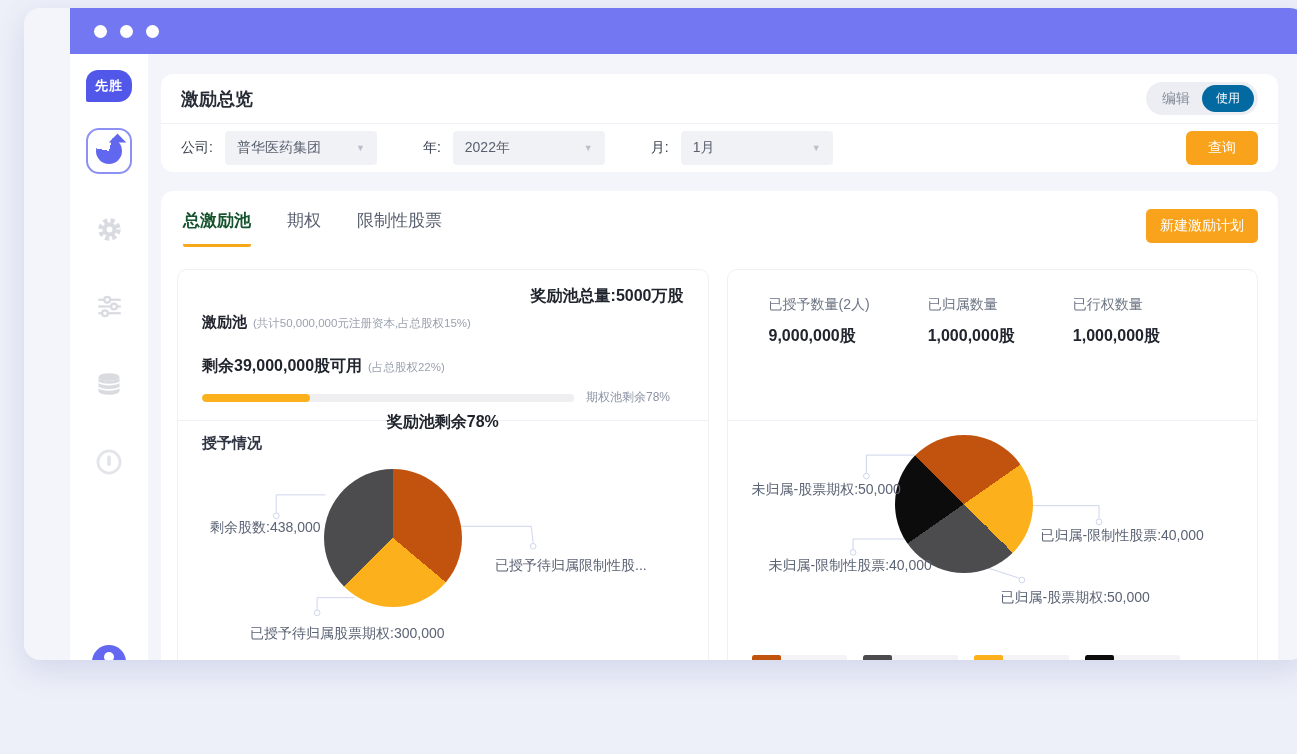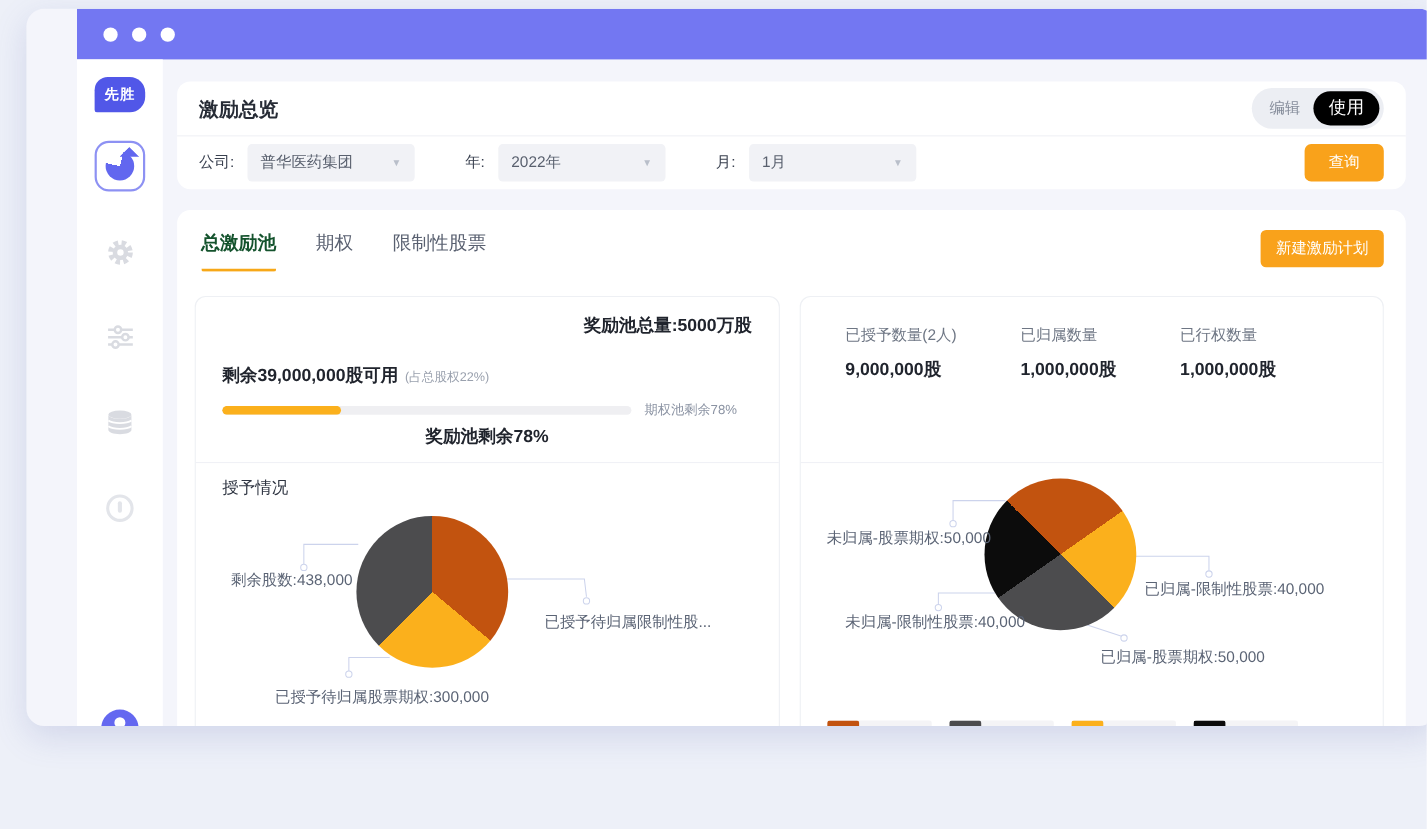--- a/index.html
+++ b/index.html
@@ -34,21 +34,21 @@
   .content { flex:1; padding:20px 28px 0 13px; }
 
   .card { background:#fff; border-radius:12px; }
   
   .header-card { margin-bottom:19px; }
   .hc-row { display:flex; align-items:center; padding:0 20px; height:49px; }
   .hc-row.filters { border-top:1px solid #f0f1f6; }
   .page-title { font-size:18px; font-weight:bold; color:#272c36; }
   .toggle { margin-left:auto; background:#eceef3; border-radius:999px; display:flex; align-items:center; padding:3px 4px 3px 4px; cursor:pointer; }
   .toggle .off { color:#858c9a; font-size:14px; padding:4px 12px; }
-  .toggle .on { background:#000000; color:#fff; font-size:16px; padding:5px 14px; border-radius:999px; }
+  .toggle .on { background:#0369a1; color:#fff; font-size:12px; padding:5px 14px; border-radius:999px; }
   .fgroup { display:flex; align-items:center; gap:12px; margin-right:46px; }
   .flabel { font-size:14px; color:#3a4150; }
   .select { background:#f1f2f6; border-radius:4px; width:152px; padding:8px 12px; display:flex; align-items:center; justify-content:space-between; font-size:14px; color:#59606e; cursor:pointer; }
   .caret { font-size:9px; color:#b9bfca; }
   .btn-orange { margin-left:auto; background:#f9a21b; color:#fff; border:none; font-size:14px; padding:8px 22px; border-radius:6px; cursor:pointer; font-family:inherit; }
 
   
   .main-card { padding-bottom:26px; height:540px; }
   .tabs-row { display:flex; align-items:flex-start; padding:18px 20px 0 22px; }
   .tab { font-size:17px; color:#596070; margin-right:36px; padding-bottom:12px; cursor:pointer; border-bottom:3px solid transparent; }
@@ -65,21 +65,21 @@
   .note { font-size:11.5px; color:#9aa1ae; font-weight:normal; margin-left:6px; }
   .pool-line2 { margin-top:24px; font-size:16px; font-weight:bold; color:#20242d; }
   .progress-row { display:flex; align-items:center; gap:12px; margin-top:12px; }
   .track { flex:0 0 372px; height:8px; background:#efeff2; border-radius:4px; overflow:hidden; }
   .fill { width:29%; height:100%; background:#fbb01c; border-radius:4px; }
   .bar-note { font-size:12px; color:#8b93a3; }
   .pool-remain { text-align:center; font-size:16px; font-weight:bold; color:#20242d; margin-top:6px; }
 
   .divider { height:1px; background:#f0f1f6; margin:0 -24px; }
   .sec-head { display:flex; align-items:baseline; justify-content:space-between; margin-top:13px; }
-  .sec-title { font-size:15px; font-weight:400; color:#2f3542; }
+  .sec-title { font-size:15px; font-weight:700; color:#2f3542; }
   .unit { font-size:13px; color:#8a93a3; }
 
   .chart-box { position:relative; height:228px; margin-top:4px; }
   .pie { position:absolute; width:138px; height:138px; border-radius:50%; cursor:pointer; }
   .pie-label { position:absolute; font-size:14px; color:#5b6475; white-space:nowrap; }
   .connectors { position:absolute; inset:0; width:100%; height:100%; }
 
   .legend-row { display:flex; gap:16px; margin-top:2px; }
   .legend-row.pad { padding-left:20px; }
   .lg { width:100px; height:13px; background:#f4f4f6; border-radius:2px; overflow:hidden; cursor:pointer; }
@@ -203,20 +203,23 @@
           <span class="tab">期权</span>
           <span class="tab">限制性股票</span>
           <button class="btn-new">新建激励计划</button>
         </div>
 
         <div class="cards-row">
 
           <div class="inner-card">
             <div class="top-sec">
               <div class="pool-head">奖励池总量:5000万股</div>
+              <div class="pool-line1">
+                <b>激励池</b><span class="note">(共计50,000,000元注册资本,占总股权15%)</span>
+              </div>
               <div class="pool-line2">
                 <span>剩余39,000,000股可用</span><span class="note">(占总股权22%)</span>
               </div>
               <div class="progress-row">
                 <div class="track">
                     <div class="fill"></div>
                   </div>
                 <span class="bar-note">期权池剩余78%</span>
               </div>
               <div class="pool-remain">奖励池剩余78%</div>

